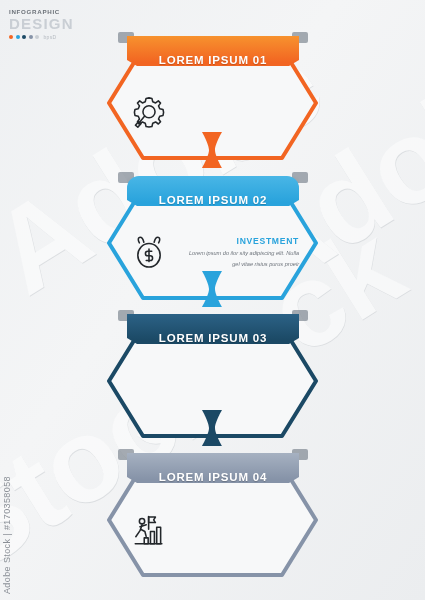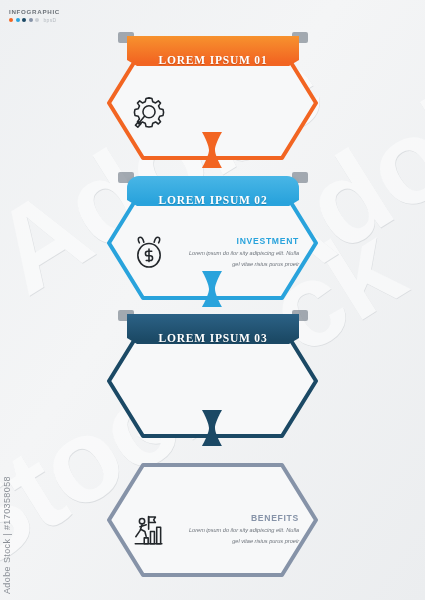--- a/index.html
+++ b/index.html
@@ -77,21 +77,20 @@
   .ribbon{
     position:absolute;left:22px;top:6px;
     width:172px;height:30px;
     z-index:6;
   }
   .ribbon-body{
     position:absolute;left:0;top:0;width:172px;height:48px;
     clip-path:polygon(0 0,172px 0,172px 24px,162px 30px,10px 30px,0 24px);
     display:flex;align-items:center;justify-content:center;
     box-shadow:0 3px 5px rgba(40,50,60,.22);
-    font-family:Liberation Serif, serif;
   }
   .ribbon-txt{
     color:#fff;font-size:11.5px;font-weight:700;letter-spacing:.8px;
     text-shadow:0 1px 1px rgba(0,0,0,.22);
     white-space:nowrap;
   }
   .ribbon-fold{
     position:absolute;top:-4px;width:16px;height:11px;
     background:rgba(95,105,118,.55);
     border-radius:2px;
@@ -138,20 +137,21 @@
   <div class="wm-big">
     <span class="wm-word wm-a">Adobe</span>
     <span class="wm-word wm-b">Stock</span>
     <span class="wm-word wm-c">Adobe</span>
     <span class="wm-word wm-d">Stock</span>
   </div>
   <div class="wm-side">Adobe Stock | #170358058</div>
 
   <div class="logo">
     <div class="logo-top">INFOGRAPHIC</div>
+    <div class="logo-main">DESIGN</div>
     <div class="logo-dots">
       <i style="background: rgb(242, 101, 34);"></i>
       <i style="background: rgb(41, 163, 220);"></i>
       <i style="background: rgb(27, 73, 101);"></i>
       <i style="background: rgb(134, 147, 168);"></i>
       <i style="background: rgb(201, 206, 212);"></i>
       <span class="logo-sub">bpsD</span>
     </div>
   </div>
 
@@ -238,36 +238,39 @@
           <span class="ribbon-txt">LOREM IPSUM  03</span>
         </div>
       </div>
     </div>
 
     <div class="step step-4">
       <svg class="hex-svg" viewBox="0 0 215 118" aria-hidden="true">
         <path class="hex-fill" d="M38 4 H177 L211 59 L177 114 H38 L4 59 Z" fill="#f7f8f9" stroke="none"></path>
         <path class="hex-stroke" d="M38 4 H177 L211 59 L177 114 H38 L4 59 Z" fill="none" stroke="#8693a8" stroke-width="4" stroke-linejoin="round"></path>
       </svg>
+      <div class="ribbon">
+        <span class="ribbon-fold fold-l"></span>
+        <span class="ribbon-fold fold-r"></span>
+        <div class="ribbon-body" style="background: linear-gradient(rgb(166, 177, 193) 0%, rgb(134, 147, 168) 55%, rgb(134, 147, 168) 100%);">
+          <span class="ribbon-txt">LOREM IPSUM  04</span>
+        </div>
+      </div>
       <div class="content">
         <div class="icon-box">
           <svg viewBox="0 0 48 48" width="44" height="44" fill="none" stroke="#23272b" stroke-width="1.7" stroke-linecap="round" stroke-linejoin="round">
             <circle cx="16.4" cy="14.4" r="2.9"></circle>
             <path d="M16.4 18.3 l-2.2 6.4 -4.6 6.6"></path>
             <path d="M14.9 23.2 l4.6 2.4 1.4 5.4"></path>
             <path d="M14.2 20.4 l6.8 -2.2"></path>
             <path d="M23.6 9.4 v13.8"></path>
             <path d="M23.6 9.9 h7.4 l-1.9 3 1.9 3 h-7.4 Z"></path>
             <rect x="25.6" y="25.6" width="4.3" height="13.4"></rect>
             <rect x="32.4" y="21" width="4.3" height="18"></rect>
             <rect x="18.8" y="32.6" width="4.3" height="6.4"></rect>
             <path d="M9 39 h29"></path>
           </svg>
         </div>
-        <div class="txt-box">
-          <p class="txt-title" style="color: rgb(134, 147, 168);">BENEFITS</p>
-          <p class="txt-body">Lorem ipsum do ilor sity adipiscing elit. Nulla gel vitae risius purus proeir</p>
-        </div>
       </div>
     </div>
 
   </div>
 </div>
 
 </body></html>

